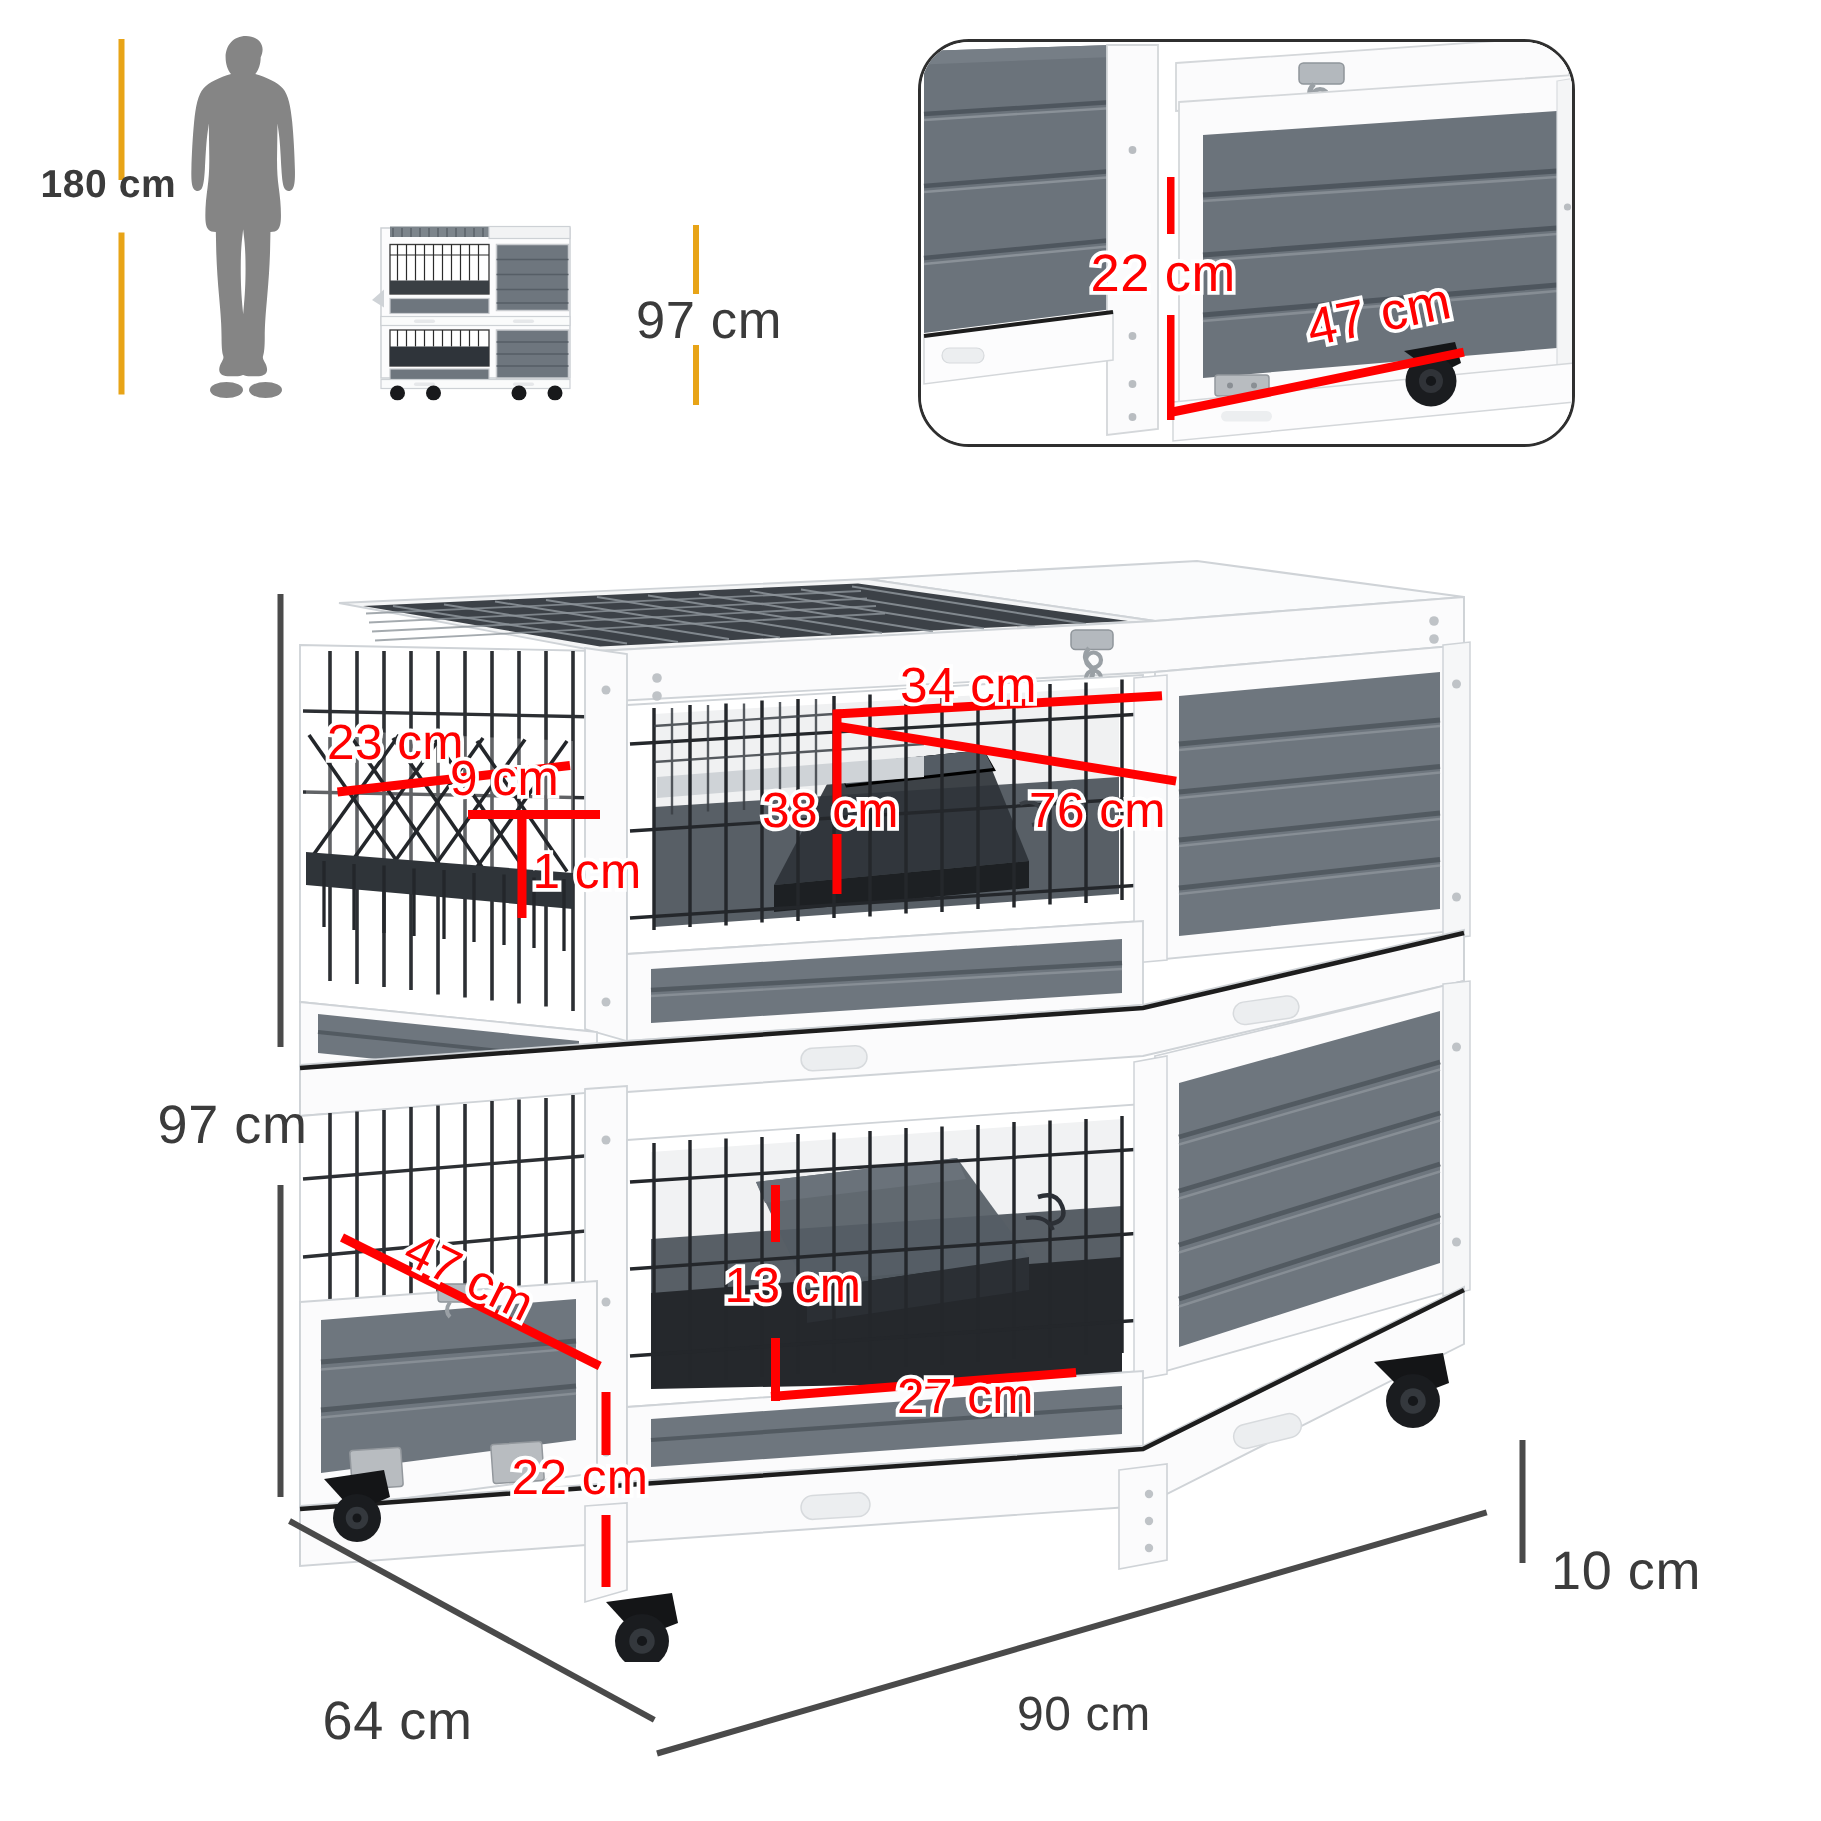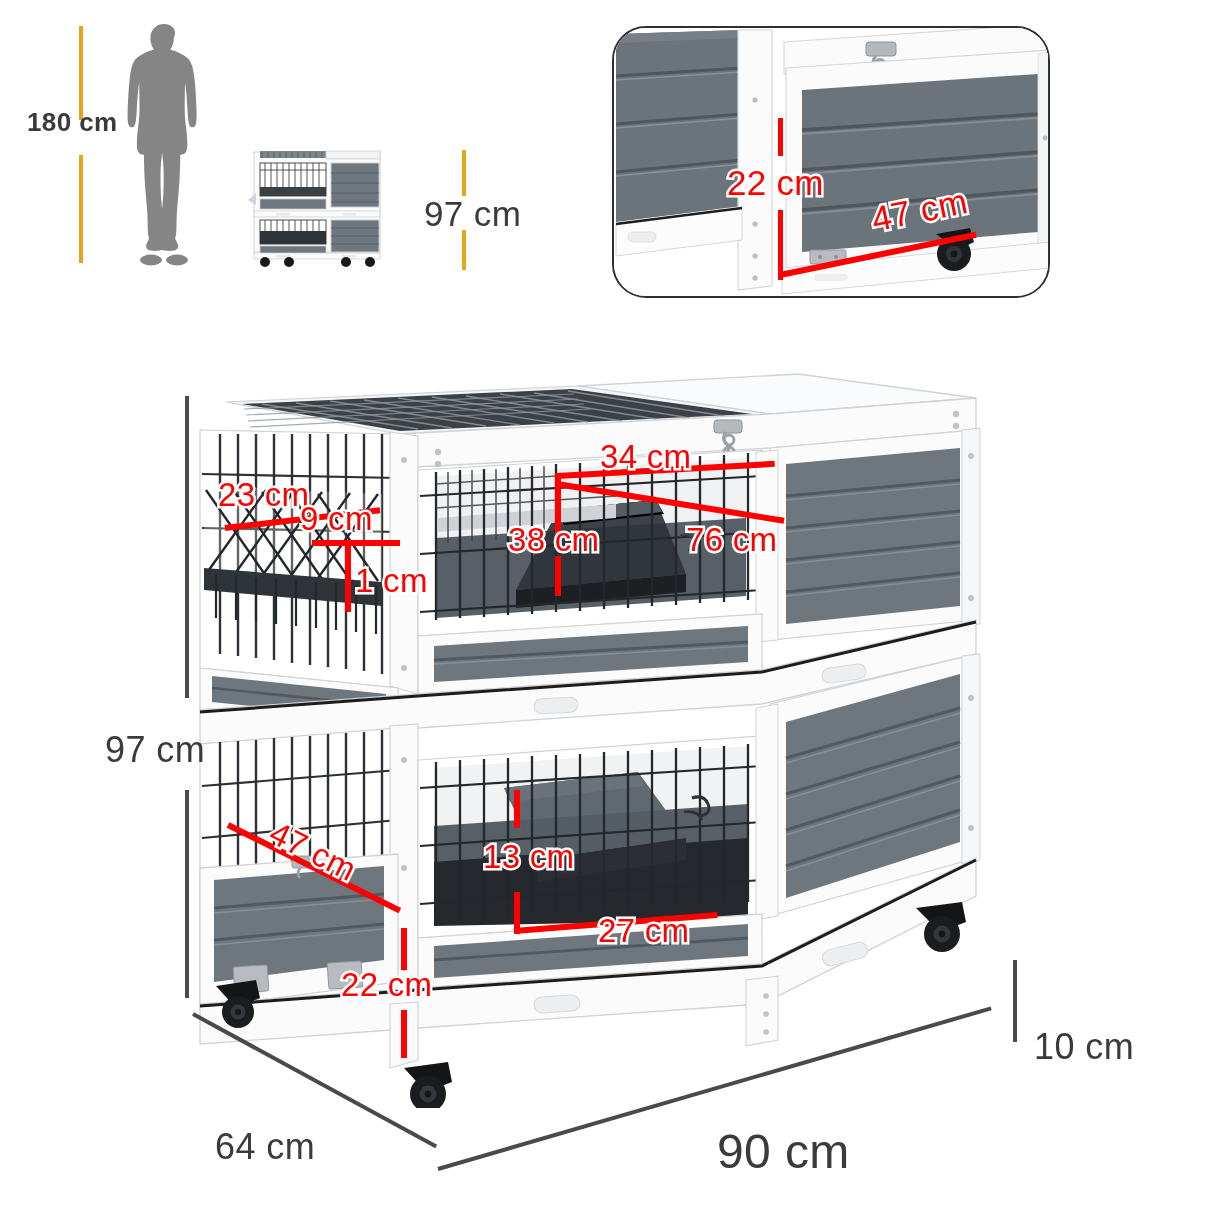--- a/index.html
+++ b/index.html
@@ -581,21 +581,21 @@
   </div>
 
   <div class="rule-dark" style="left:185px;top:396px;width:4px;height:302px;"></div>
   <div class="rule-dark" style="left:185px;top:790px;width:4px;height:208px;"></div>
   <div class="abs dim-dark" style="left:105px;top:729px;font-size:36px;">97 cm</div>
 
   <div class="rule-dark" style="left:193px;top:1012px;width:277px;height:4px;transform-origin:left center;transform:rotate(28.6deg);"></div>
   <div class="abs dim-dark" style="left:215px;top:1126px;font-size:36px;">64 cm</div>
 
   <div class="rule-dark" style="left:438px;top:1167px;width:576px;height:4px;transform-origin:left center;transform:rotate(-16.2deg);"></div>
-  <div class="abs dim-dark" style="left:717px;top:1124px;font-size:48px;">90 cm</div>
+  <div class="abs dim-dark" style="left:678px;top:1124px;font-size:32px;">90 cm</div>
 
   <div class="rule-dark" style="left:1013px;top:960px;width:4px;height:82px;"></div>
   <div class="abs dim-dark" style="left:1034px;top:978px;font-size:36px;margin-top:48px;">10 cm</div>
 
   <div class="rule-red" style="left:225px;top:525px;width:156px;height:6px;transform-origin:left center;transform:rotate(-6.5deg);"></div>
   <div class="abs dim-red" style="left:218px;top:476px;">23 cm</div>
 
   <div class="rule-red" style="left:312px;top:540px;width:88px;height:6px;"></div>
   <div class="abs dim-red" style="left:300px;top:500px;">9 cm</div>
 

